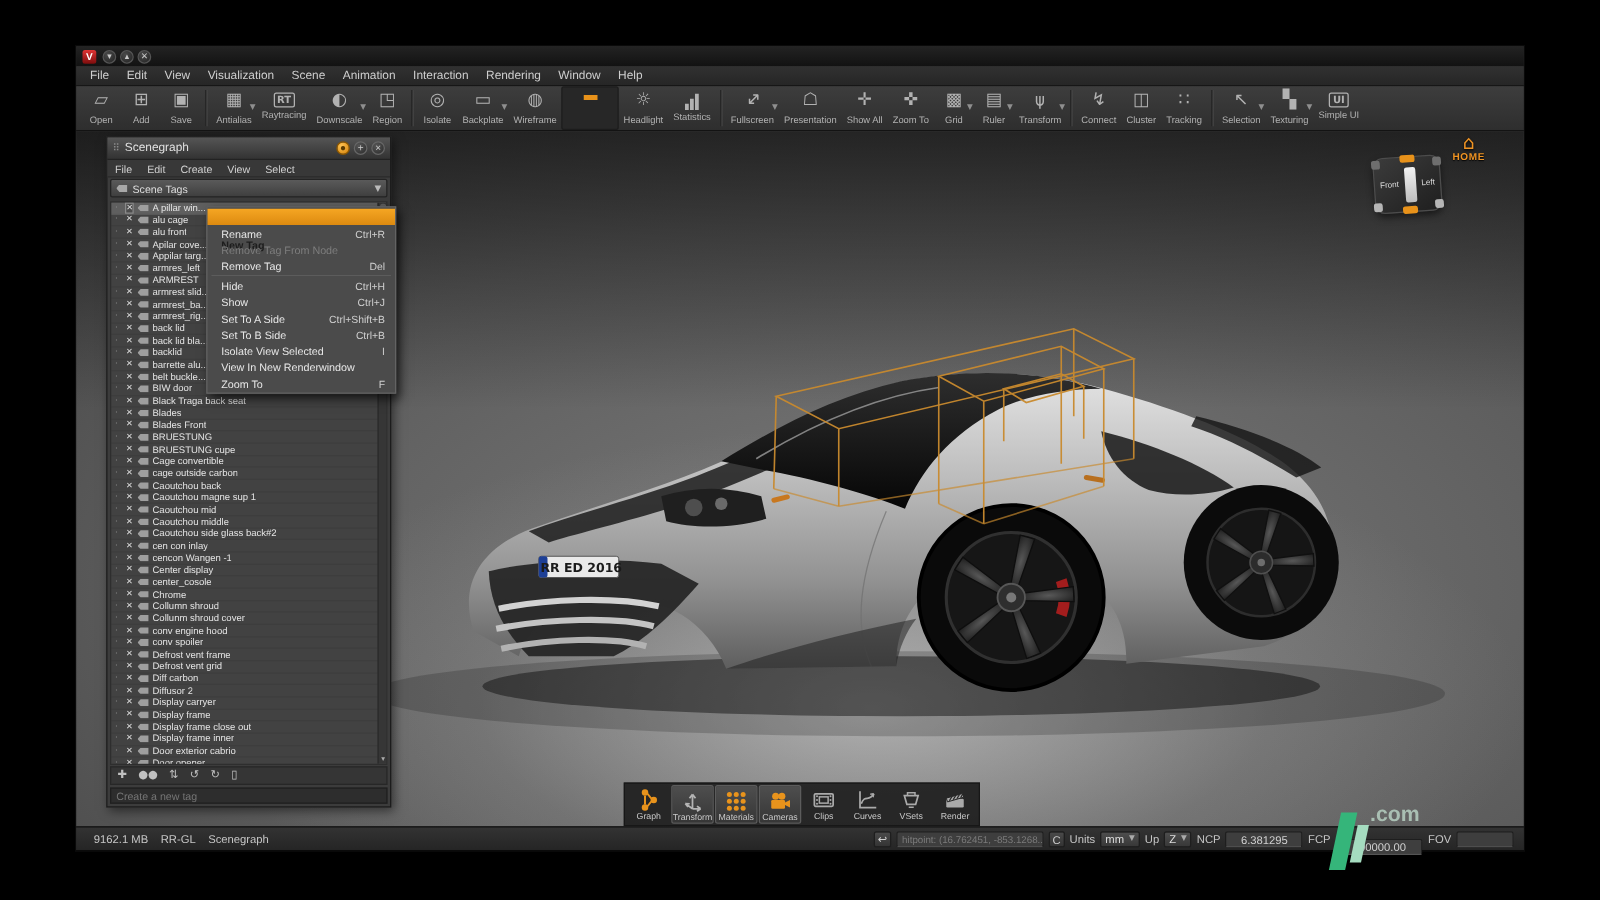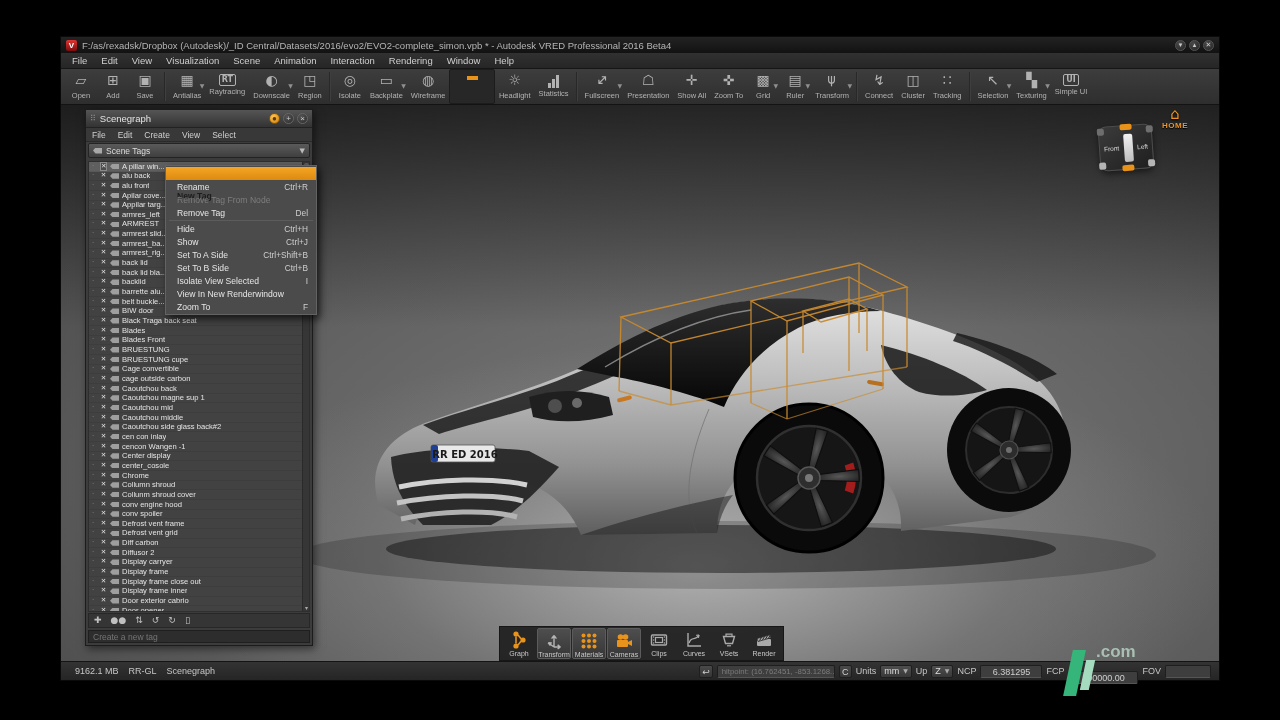--- a/index.html
+++ b/index.html
@@ -158,21 +158,20 @@
     font-family:"Liberation Sans", sans-serif; }
   .wm-com { font-size:17px; font-weight:bold; color:#a9bfb3; text-align:right; margin-top:-6px; }
 </style>
 </head>
 <body>
 
 <div class="app">
 
   <div class="titlebar">
     <div class="vred-logo">V</div>
-    <div class="title-text">F:/as/rexadsk/Dropbox (Autodesk)/_ID Central/Datasets/2016/evo2/EVO2-complete_simon.vpb * - Autodesk VRED Professional 2016 Beta4</div>
     <div class="win-btns">
         <span class="win-btn g">▾</span>
         <span class="win-btn g">▴</span>
         <span class="win-btn g">✕</span>
       </div>
   </div>
 
   <div class="menubar">
       <span>File</span>
       <span>Edit</span>
@@ -465,21 +464,21 @@
             <div class="tree-row sel">
               <span class="tr-dot g">·</span>
               <span class="tr-x g">✕</span>
               <span class="tr-tag"></span>
               <span class="tr-lbl">A pillar win...</span>
             </div>
             <div class="tree-row">
               <span class="tr-dot g">·</span>
               <span class="tr-x g">✕</span>
               <span class="tr-tag"></span>
-              <span class="tr-lbl">alu back</span>
+              <span class="tr-lbl">alu cage</span>
             </div>
             <div class="tree-row">
               <span class="tr-dot g">·</span>
               <span class="tr-x g">✕</span>
               <span class="tr-tag"></span>
               <span class="tr-lbl">alu front</span>
             </div>
             <div class="tree-row">
               <span class="tr-dot g">·</span>
               <span class="tr-x g">✕</span>

